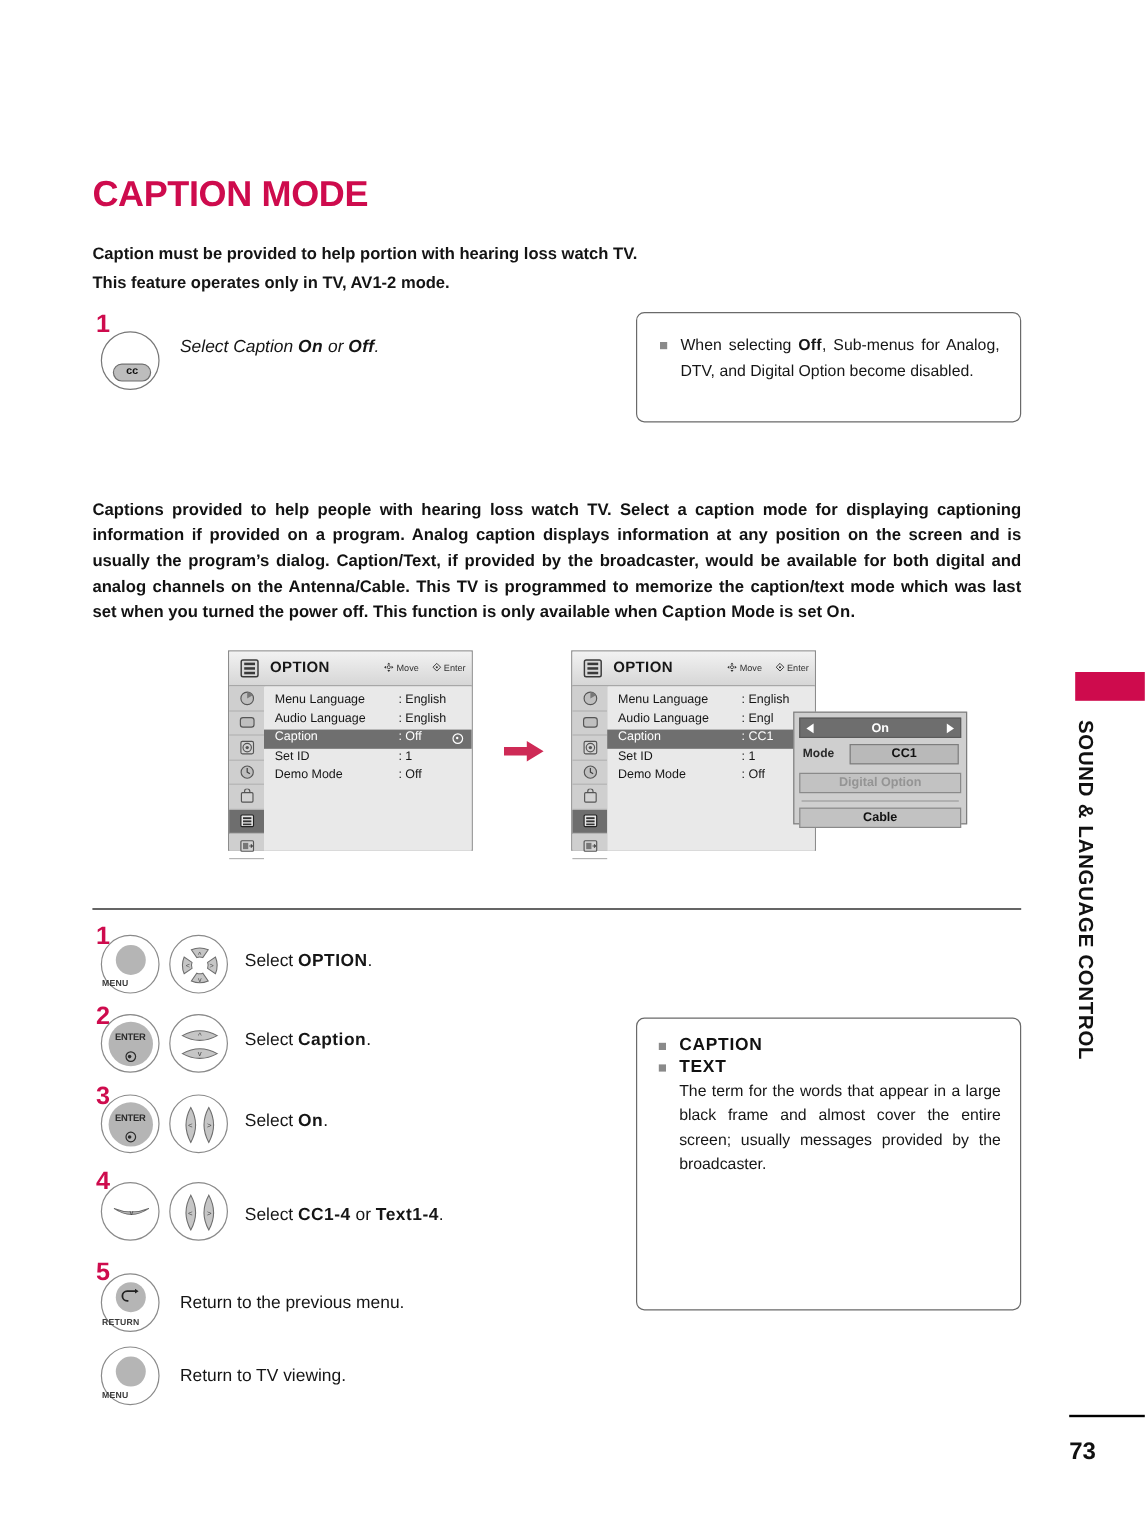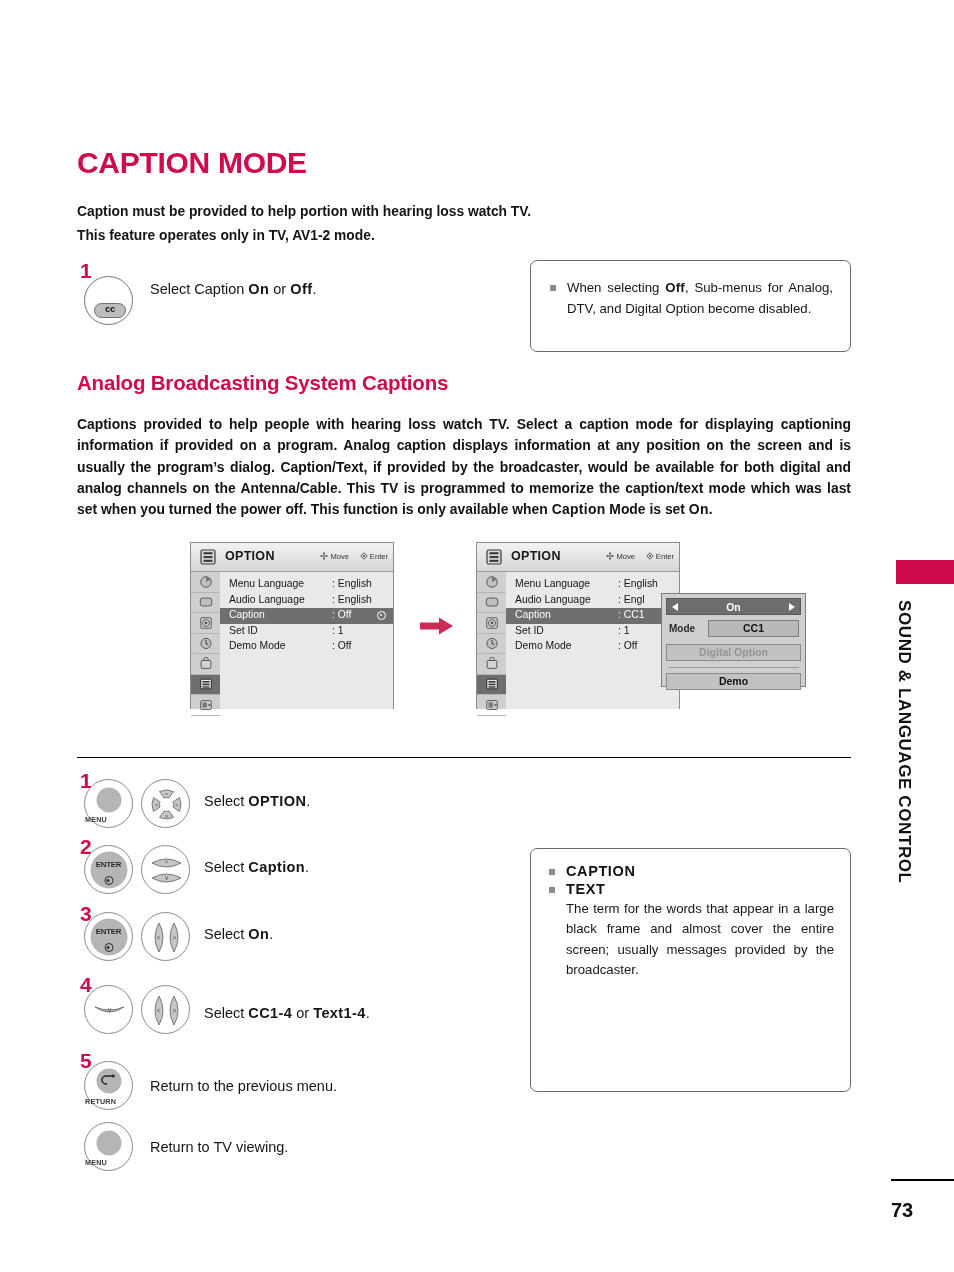--- a/index.html
+++ b/index.html
@@ -106,20 +106,21 @@
     letter-spacing: -0.5px;
   }
   .cc-text {
     position: absolute;
     left: 150px;
     top: 281px;
     font-size: 14.5px;
     font-weight: 400;
     color: #151515;
     white-space: nowrap;
+    font-style: italic;
   }
   .cc-text b { font-weight: 800; letter-spacing: 0.4px; }
 
   
   .note-box {
     position: absolute;
     border: 1.2px solid #6a6a6a;
     border-radius: 7px;
     background: #fff;
     box-sizing: border-box;
@@ -484,21 +485,20 @@
   <div class="cc-text">
     <span>Select Caption </span><b>On</b><span> or </span><b>Off</b><span>.</span>
   </div>
 
   <div class="note-box note-a">
     <div class="note-item">
       <span class="sq"></span><span>When selecting </span><b>Off</b><span>, Sub-menus for Analog, DTV, and Digital Option become disabled.</span>
     </div>
   </div>
 
-  <div class="h2-title">Analog Broadcasting System Captions</div>
 
   <div class="body-par"><span>Captions provided to help people with hearing loss watch TV. Select a caption mode for displaying captioning information if provided on a program. Analog caption displays information at any position on the screen and is usually the program’s dialog. Caption/Text, if provided by the broadcaster, would be available for both digital and analog channels on the Antenna/Cable. This TV is programmed to memorize the caption/text mode which was last set when you turned the power off. This function is only available when </span><b>Caption</b><span> Mode is set </span><b>On</b><span>.</span></div>
 
   <div class="osd osd-1">
     <div class="osd-head">
       <svg class="osd-head-icon" viewBox="0 0 20 20">
         <rect x="3" y="3" width="14" height="14" rx="1.5" fill="#d8d8d8" stroke="#3a3a3a" stroke-width="1.2"></rect>
         <rect x="5.5" y="5.2" width="9" height="2.1" fill="#3a3a3a"></rect>
         <rect x="5.5" y="9" width="9" height="2.1" fill="#3a3a3a"></rect>
         <rect x="5.5" y="12.8" width="9" height="2.1" fill="#3a3a3a"></rect>
@@ -695,21 +695,21 @@
       <span class="sp-arrow l"></span>
       <span>On</span>
       <span class="sp-arrow r"></span>
     </div>
     <div class="sp-moderow">
       <span class="sp-modelbl">Mode</span>
       <span class="sp-modeval">CC1</span>
     </div>
     <div class="sp-btn dim">Digital Option</div>
     <div class="sp-sep"></div>
-    <div class="sp-btn">Demo</div>
+    <div class="sp-btn">Cable</div>
   </div>
 
   <div class="rule"></div>
 
   <div class="step-row" style="top:779px;">
     <div class="step-num" style="left:-4px; top:-9px;">1</div>
     <div class="rb" style="left:0; top:0;">
       <div class="rb-dot"></div>
       <div class="rb-lbl">MENU</div>
     </div>

